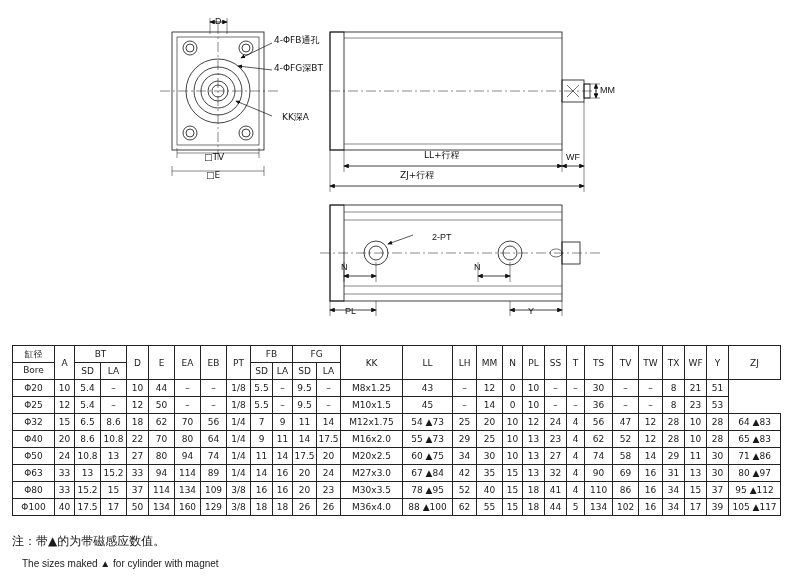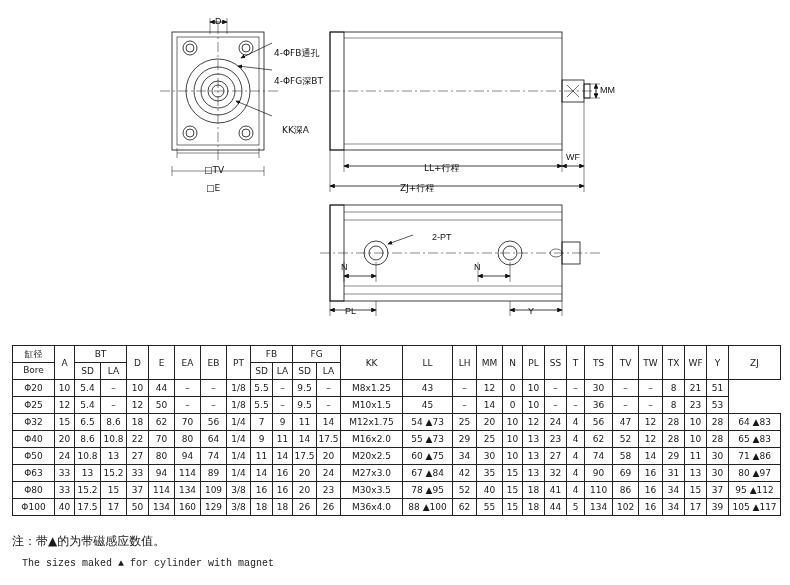--- a/index.html
+++ b/index.html
@@ -7,39 +7,39 @@
     width:790px;height:585px;
     background:#ffffff;
     font-family:"Liberation Sans", sans-serif;
     color:#1a1a1a;
     position:relative;
     overflow:hidden;
   }
   .canvas{position:absolute;inset:0;}
   svg.draw{position:absolute;left:0;top:0;width:790px;height:340px;}
   .lbl{position:absolute;font-size:9px;color:#111;white-space:nowrap;}
-  .lbl.cn{font-family:"DejaVu Sans", sans-serif;margin-top:13px;}
+  .lbl.cn{font-family:"DejaVu Sans", sans-serif;}
 
   
   .tbl-wrap{position:absolute;left:12px;top:345px;width:766px;}
   table{border-collapse:collapse;width:766px;table-layout:fixed;}
   th,td{
     border:1px solid #222;
     font-size:9px;
     text-align:center;
     padding:0;
     height:16px;
     line-height:16px;
     font-family:"DejaVu Sans", sans-serif;
     background:#fff;
   }
   thead th{font-weight:normal;}
   td.first{text-align:center;}
   .note{position:absolute;left:12px;top:533px;font-size:12px;font-family:"DejaVu Sans",sans-serif;}
-  .note2{position:absolute;left:22px;top:558px;font-size:10px;font-family:Liberation Mono, monospace;}
+  .note2{position:absolute;left:22px;top:558px;font-size:10px;font-family:Liberation Sans, sans-serif;}
 </style>
 </head>
 <body>
 
 <div class="canvas">
 
 <svg class="draw" viewBox="0 0 790 340" xmlns="http://www.w3.org/2000/svg">
   <defs>
     <marker id="arr" markerWidth="7" markerHeight="6" refX="6" refY="3" orient="auto">
       <path d="M0,0 L7,3 L0,6 z" fill="#111"></path>

